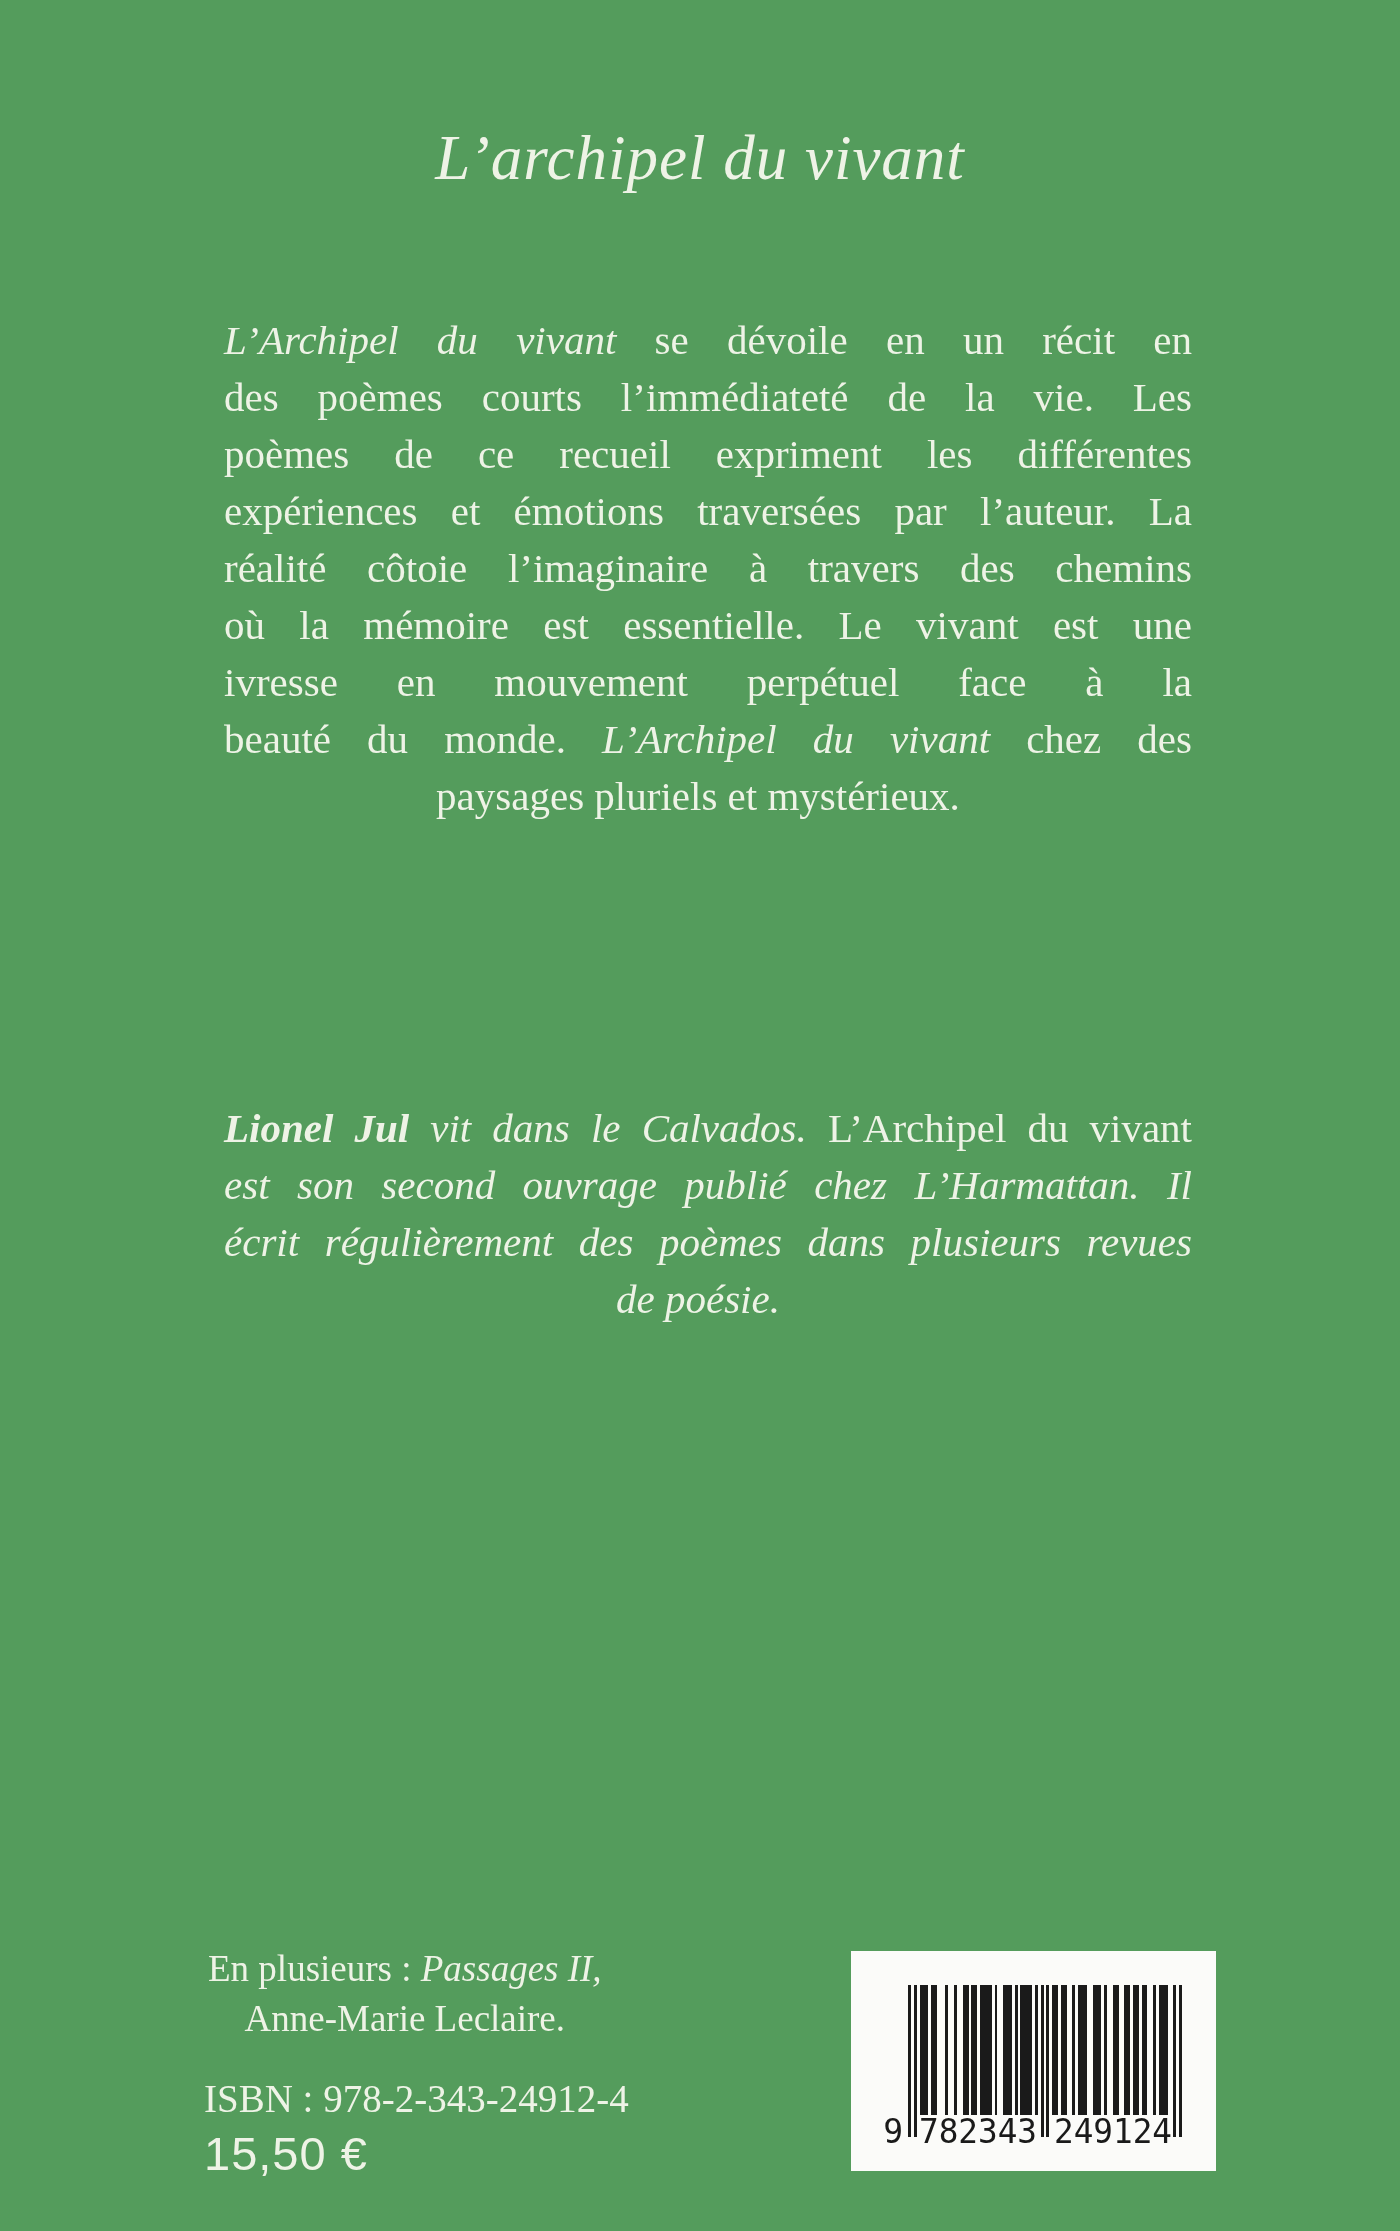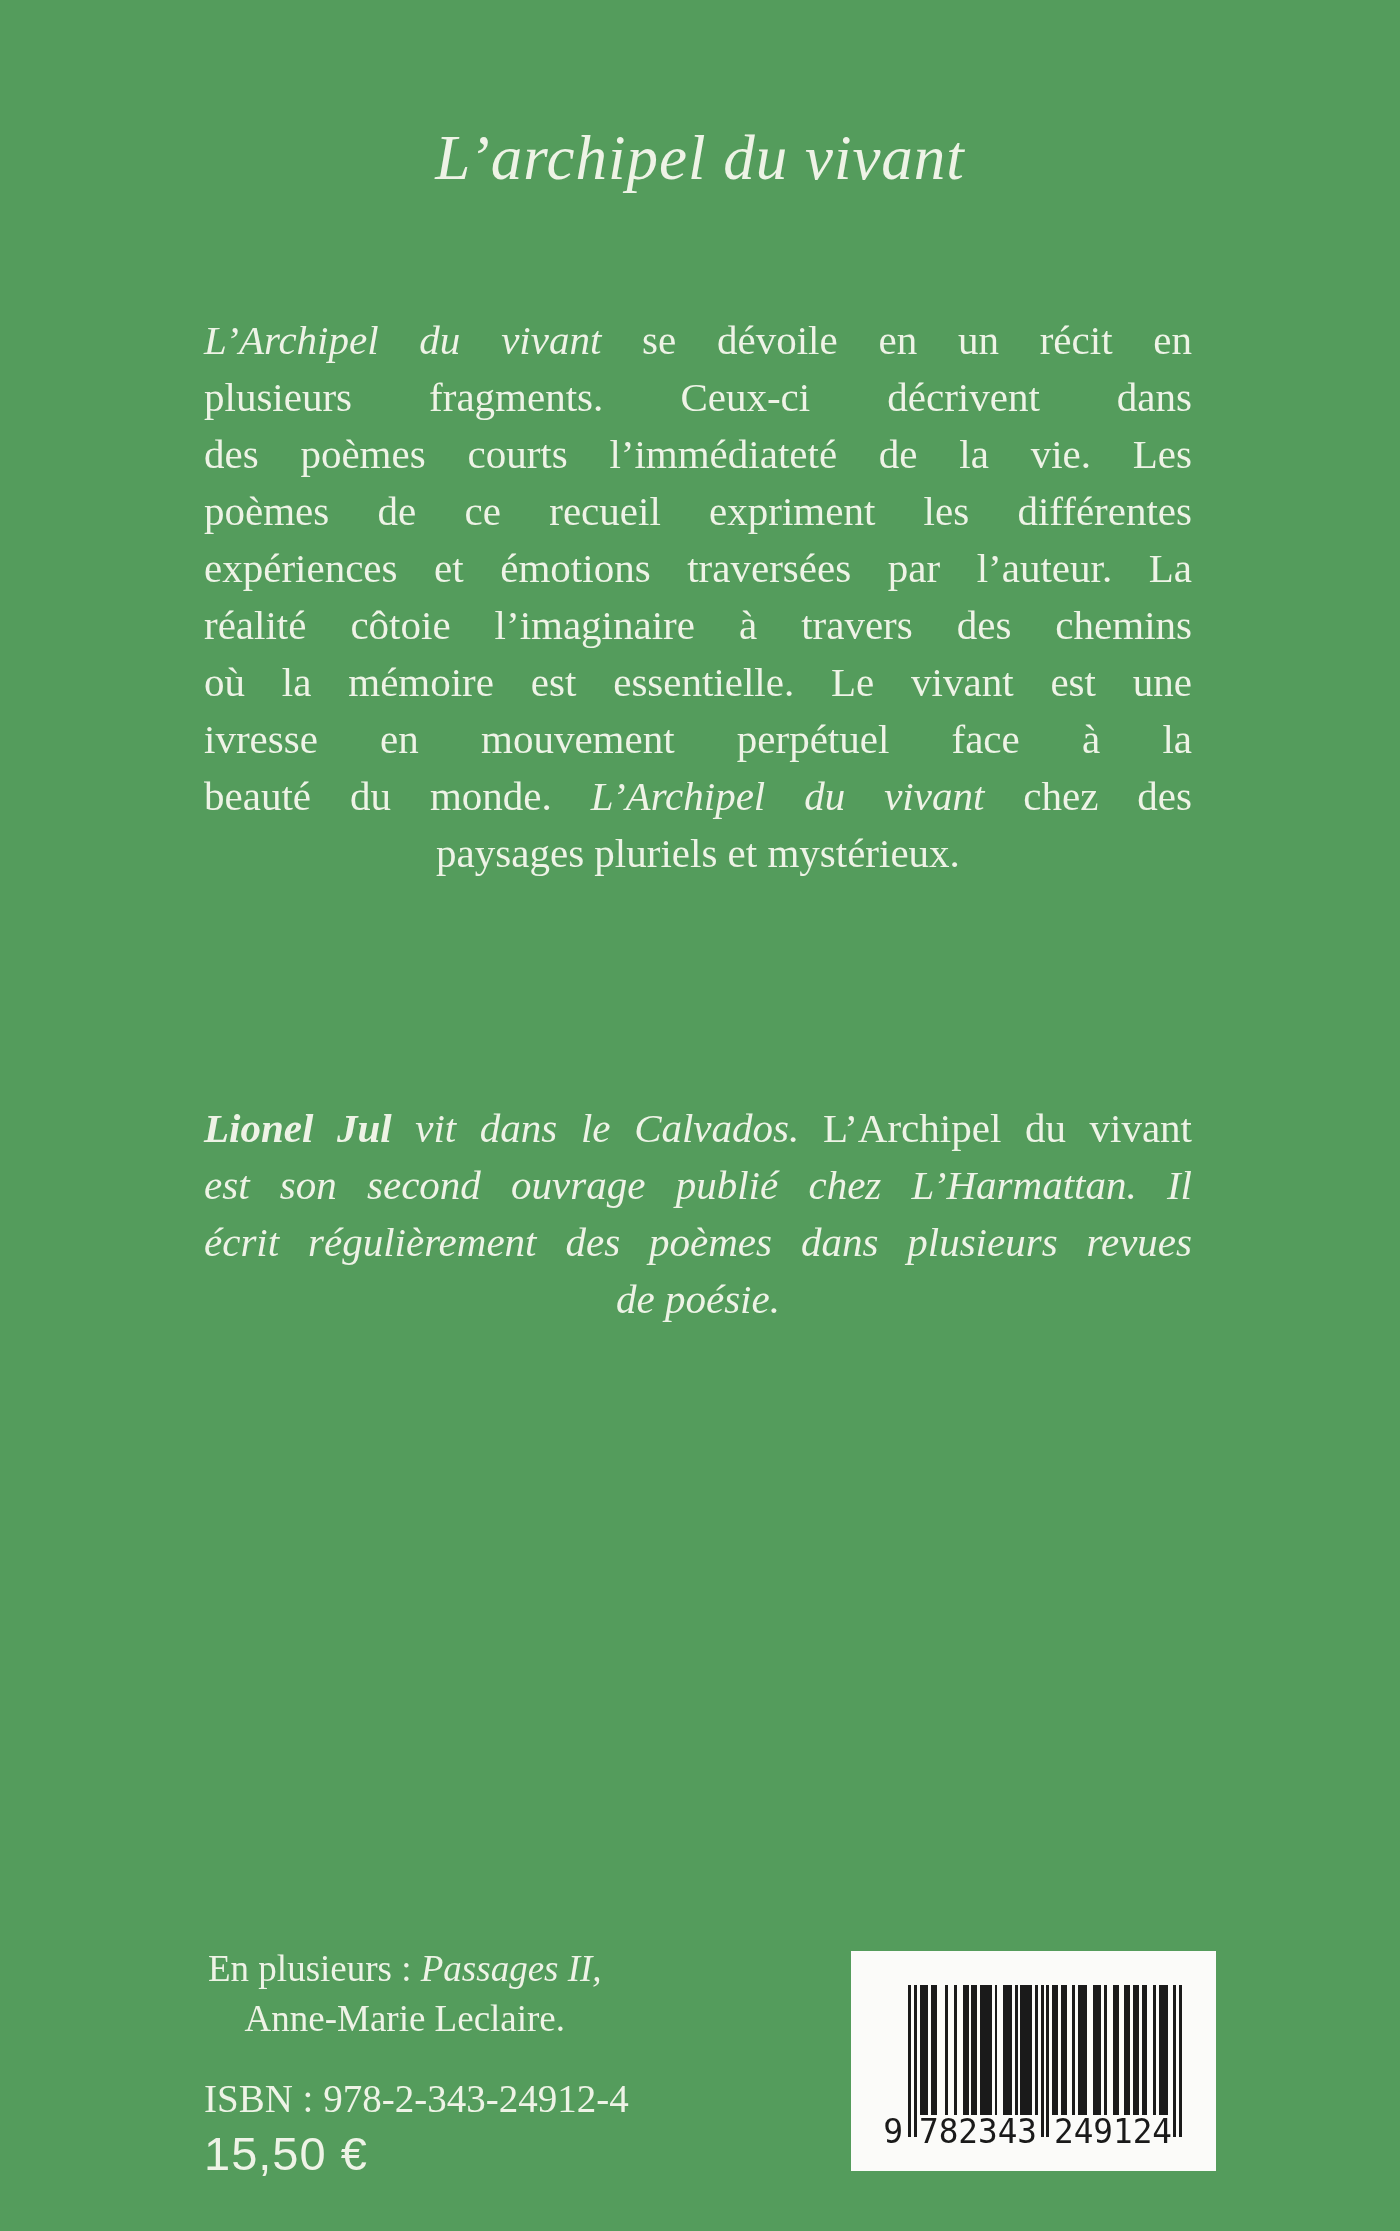--- a/index.html
+++ b/index.html
@@ -26,21 +26,21 @@
   .paragraph {
     left: 204px;
     width: 988px;
     font-size: 41px;
     line-height: 57px;
   }
   #synopsis { top: 312px; }
   #author-bio { top: 1100px; }
 
   .line { white-space: normal; text-align: center; }
-  .line.j { text-align: justify; text-align-last: justify; }
+  .line.j { text-align: justify; text-align-last: justify; margin-left: 20px; }
   .seg-normal { font-style: normal; font-weight: normal; }
   .seg-italic { font-style: italic; font-weight: normal; }
   .seg-bold-italic { font-style: italic; font-weight: bold; }
 
   #cover-credit {
     top: 1944px;
     left: 208px;
     font-size: 37px;
     line-height: 50px;
   }
@@ -70,21 +70,20 @@
   }
   #barcode-panel svg { display: block; }
 </style>
 </head>
 <body style="background: rgb(84, 156, 92); color: rgb(238, 243, 230);">
 
 <div class="abs" id="book-title">L’archipel du vivant</div>
 
 <div class="abs paragraph" id="synopsis">
     <div class="line j"><span class="seg-italic">L’Archipel du vivant</span><span class="seg-normal"> se dévoile en un récit en</span></div>
-    <div class="line j"><span class="seg-normal">plusieurs fragments. Ceux-ci décrivent dans</span></div>
     <div class="line j"><span class="seg-normal">des poèmes courts l’immédiateté de la vie. Les</span></div>
     <div class="line j"><span class="seg-normal">poèmes de ce recueil expriment les différentes</span></div>
     <div class="line j"><span class="seg-normal">expériences et émotions traversées par l’auteur. La</span></div>
     <div class="line j"><span class="seg-normal">réalité côtoie l’imaginaire à travers des chemins</span></div>
     <div class="line j"><span class="seg-normal">où la mémoire est essentielle. Le vivant est une</span></div>
     <div class="line j"><span class="seg-normal">ivresse en mouvement perpétuel face à la</span></div>
     <div class="line j"><span class="seg-normal">beauté du monde. </span><span class="seg-italic">L’Archipel du vivant</span><span class="seg-normal"> chez des</span></div>
     <div class="line"><span class="seg-normal">paysages pluriels et mystérieux.</span></div>
   </div>
 

